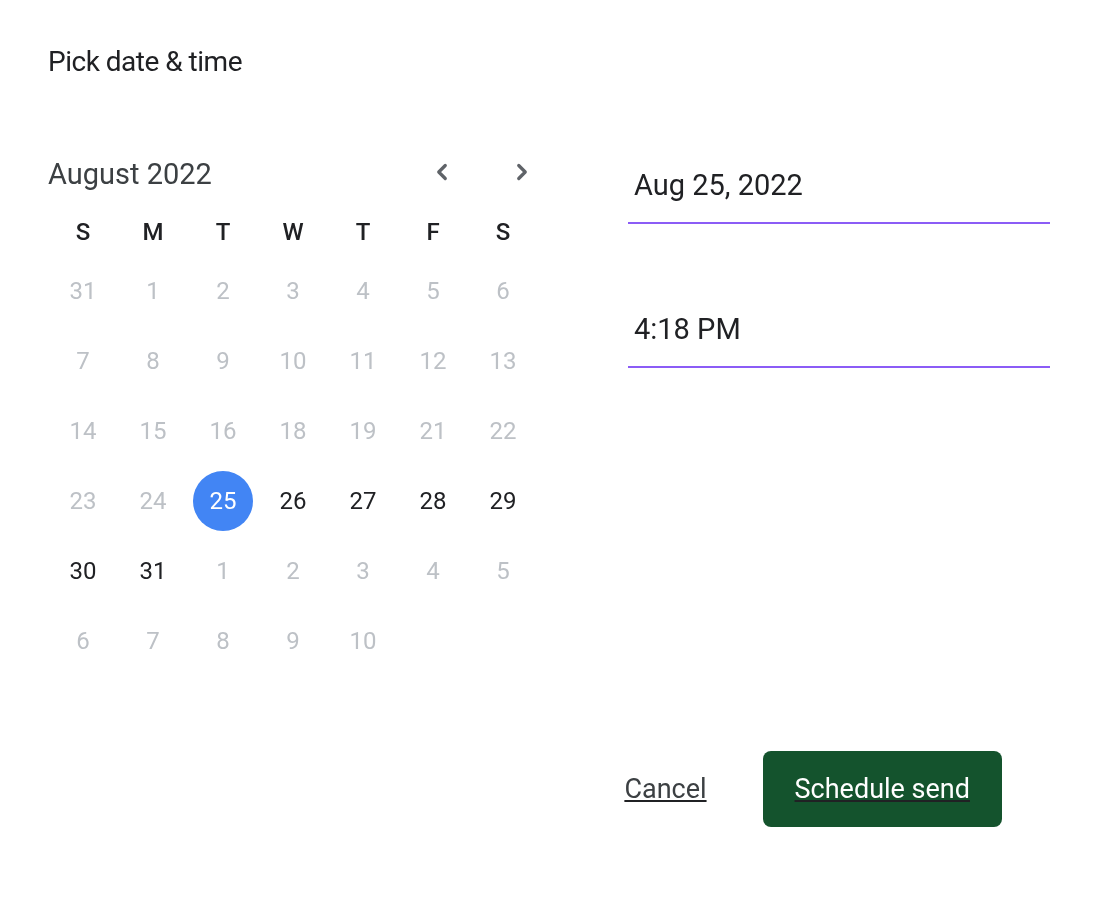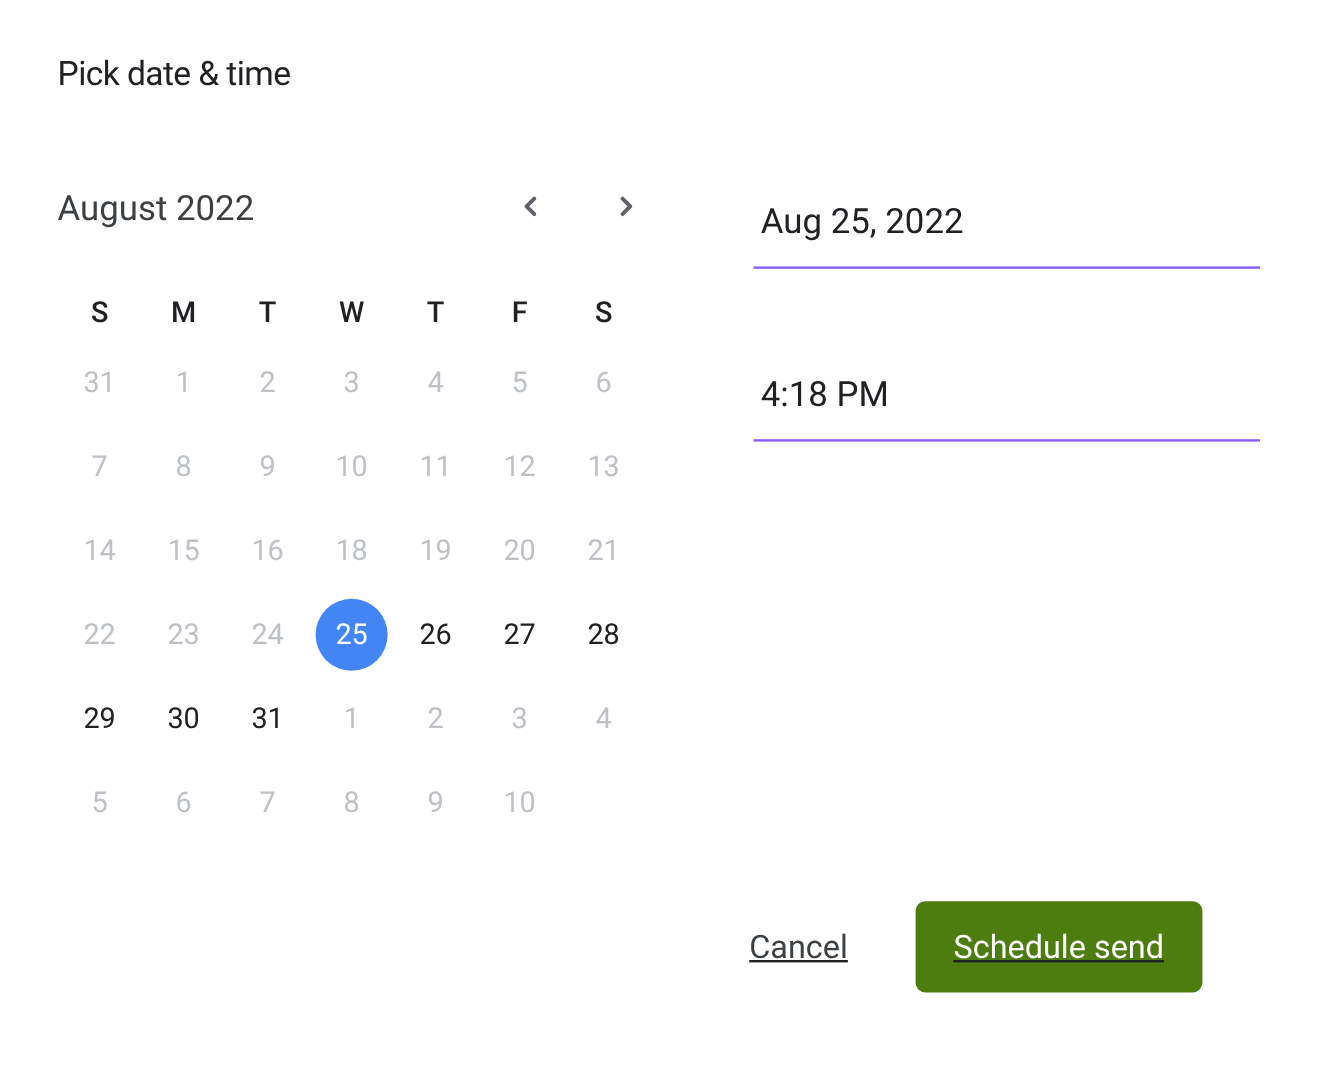--- a/index.html
+++ b/index.html
@@ -26,21 +26,21 @@
       display: flex;
       gap: 90px;
     }
     .calendar-side {
       width: 490px;
     }
     .month-row {
       display: flex;
       align-items: center;
       justify-content: space-between;
-      margin-bottom: 42px;
+      margin-bottom: 14px;
     }
     .month-title {
       font-size: 29px;
       font-weight: 400;
       color: #3c4043;
     }
     .nav-arrows {
       display: flex;
       align-items: center;
       gap: 40px;
@@ -128,21 +128,21 @@
       color: #3c4043;
       background: none;
       border: none;
       cursor: pointer;
       font-family: inherit;
       padding: 12px 6px;
     }
     .schedule-btn {
       font-size: 27px;
       color: #fff;
-      background: #4d7c0f;
+      background: #14532d;
       border: none;
       border-radius: 8px;
       padding: 22px 32px;
       cursor: pointer;
       font-family: inherit;
       font-weight: 400;
     }
     .container { position: relative; width: 100%; height: 100%; }
   </style>
 </head>
@@ -235,23 +235,20 @@
           <div class="day muted">
             <span>16</span>
           </div>
           <div class="day muted">
             <span>18</span>
           </div>
           <div class="day muted">
             <span>19</span>
           </div>
           <div class="day muted">
-            <span>20</span>
-          </div>
-          <div class="day muted">
             <span>21</span>
           </div>
           <div class="day muted">
             <span>22</span>
           </div>
           <div class="day muted">
             <span>23</span>
           </div>
           <div class="day muted">
             <span>24</span>

